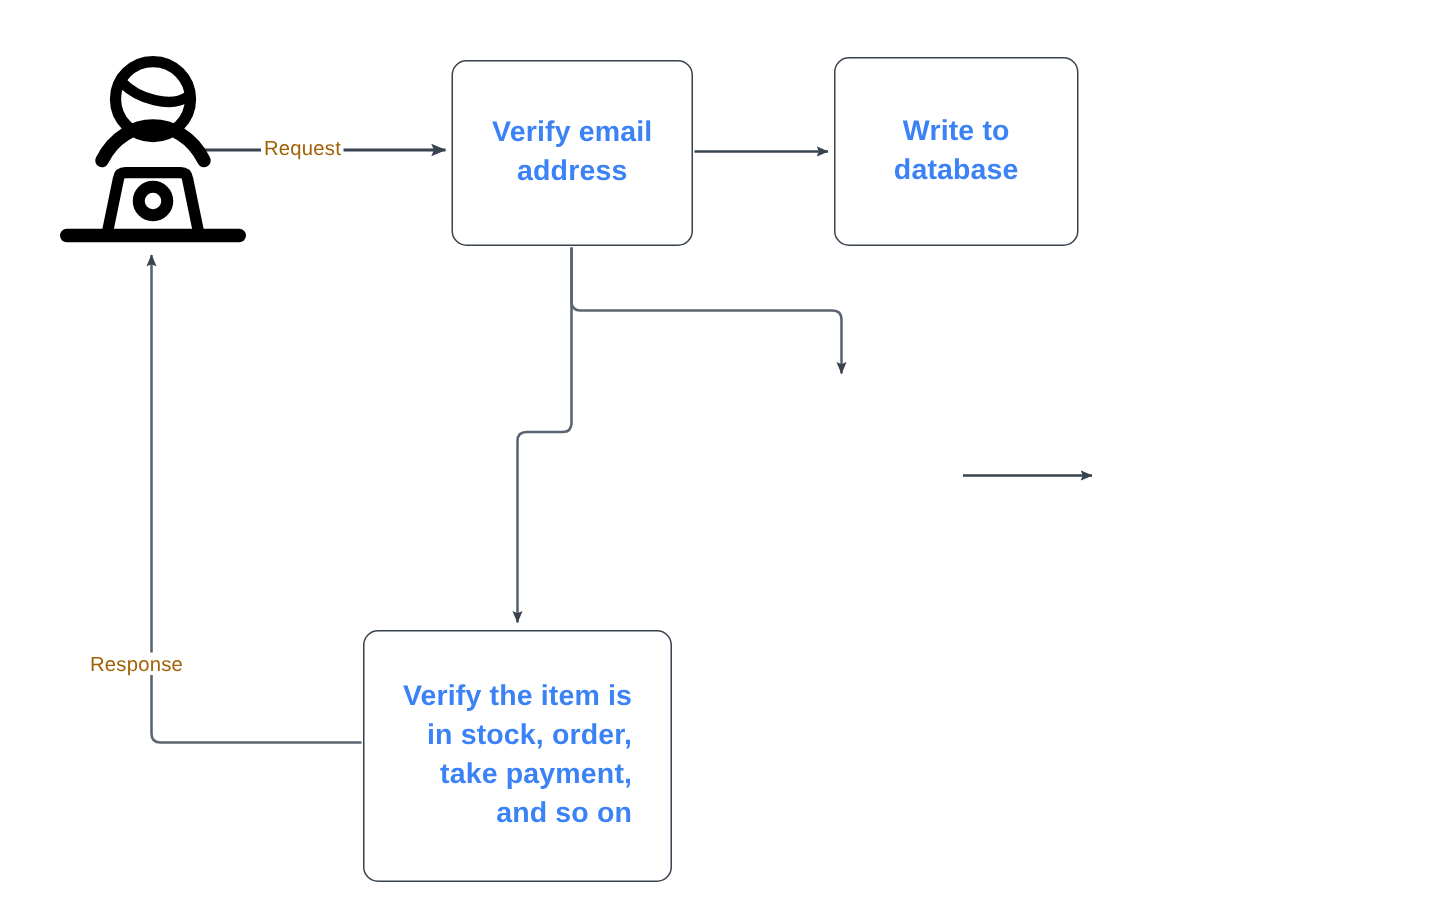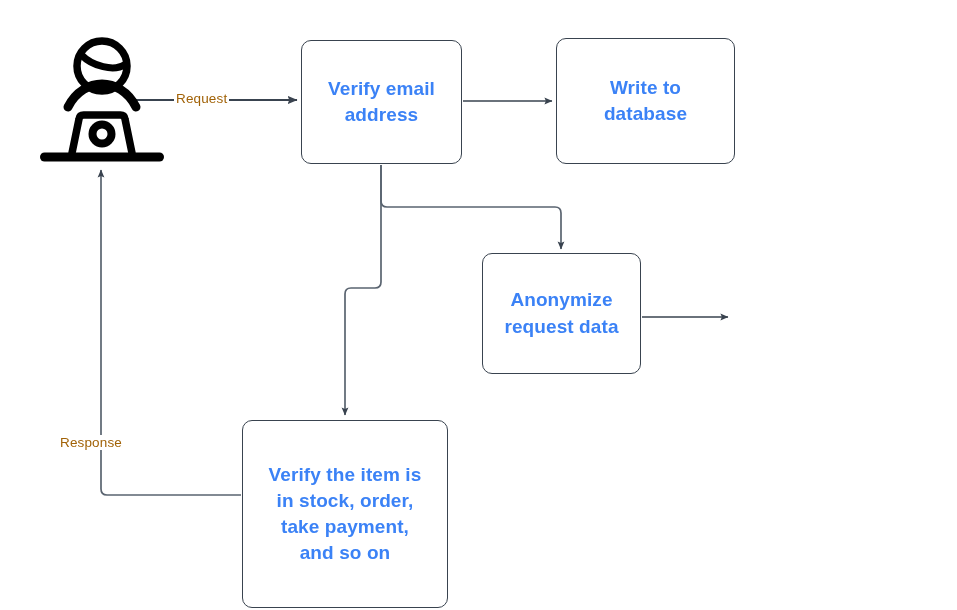--- a/index.html
+++ b/index.html
@@ -93,28 +93,26 @@
       <path d="M30,71 C38,55 52,48 64,48 C76,48 90,55 98,71" stroke-width="9"></path>
       <path d="M34,117 L41,83 Q41.6,79 45.6,79 L82.4,79 Q86.4,79 87,83 L94,117" stroke-width="7.5"></path>
       <circle cx="64" cy="98" r="9.5" stroke-width="8"></circle>
     </g>
     <rect x="2" y="116.5" width="124" height="9" rx="4.5" fill="#000000"></rect>
   </svg>
 
   <div class="node" style="left:301px; top:40px; width:161px; height:124px;">Verify email
 address</div>
 
-  <div class="node" style="left:556px; top:38px; width:179px; height:126px;">Write to
+  <div class="node" style="left:556px; top:38px; width:163px; height:126px;">Write to
 database</div>
 
-  <div class="node" style="left:482px; top:253px; width:159px; height:121px;">Anonymize
-request data</div>
 
 
-  <div class="node" style="left:242px; top:420px; width:206px; height:188px;">Verify the item is
+  <div class="node" style="left:242px; top:420px; width:206px; height:168px;text-align:right;">Verify the item is
 in stock, order,
 take payment,
 and so on</div>
 
   <div class="edge-label" style="left:174px; top:91px;">Request</div>
 
   <div class="edge-label" style="left:58px; top:389px;margin-top:46px;">Response</div>
 
 </div>
 

